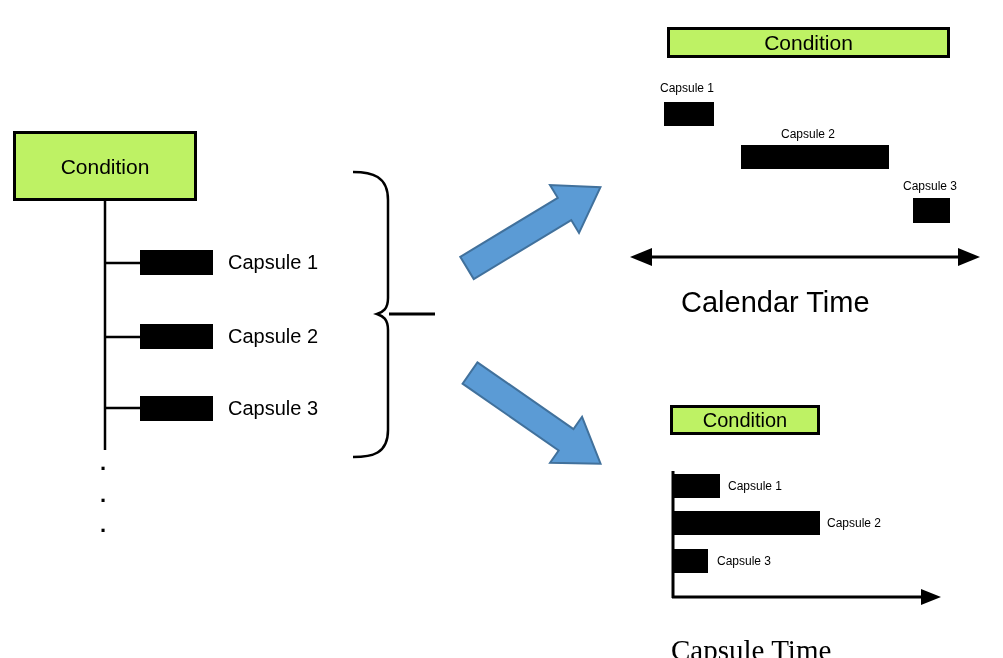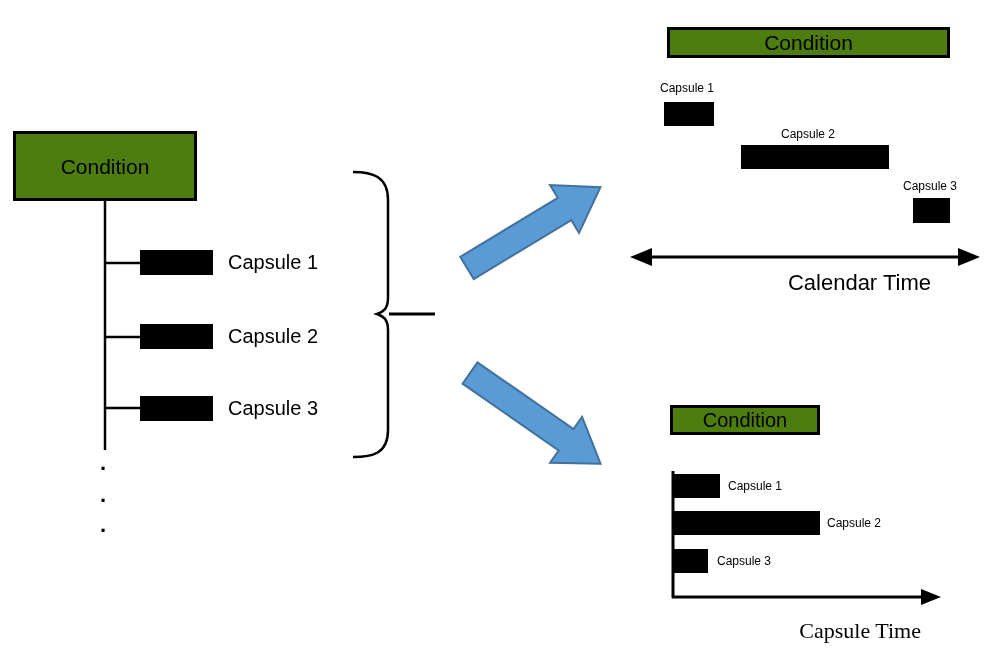--- a/index.html
+++ b/index.html
@@ -1,34 +1,34 @@
 <!DOCTYPE html>
 <html><head>
 <meta charset="utf-8">
 <style>
   html,body { margin:0; padding:0; background:#ffffff; }
   #canvas {
     position:relative; width:1003px; height:658px; background:#ffffff;
     font-family:"Liberation Sans", sans-serif; color:#000; overflow:hidden;
   }
   .condition-box {
-    position:absolute; border:3px solid #000; background:#4d7c0f;
+    position:absolute; border:3px solid #000; background:#bef264;
     display:flex; align-items:center; justify-content:center;
     font-size:21px; line-height:1; white-space:nowrap;
   }
   .bar { position:absolute; background:#000; }
   .cap-label-lg {
     position:absolute; font-size:20px; line-height:25px; height:25px; white-space:nowrap;
   }
   .cap-label-sm {
     position:absolute; font-size:12px; line-height:14px; white-space:nowrap;
   }
   .cap-label-sm.mid { line-height:24px; height:24px; }
   .axis-title {
-    position:absolute; font-size:22px; text-align:right; white-space:nowrap;
+    position:absolute; font-size:29px; text-align:left; white-space:nowrap;margin-top:16px;
   }
   .dot { position:absolute; font-size:22px; font-weight:bold; line-height:10px; }
   svg.overlay { position:absolute; left:0; top:0; width:1003px; height:658px; }
   .ink { stroke:#000000; fill:none; }
   .ink-fill { fill:#000000; stroke:none; }
   .blue-arrow { stroke:#41719C; stroke-width:2; stroke-linejoin:miter; }
 </style>
 </head>
 <body>
 

